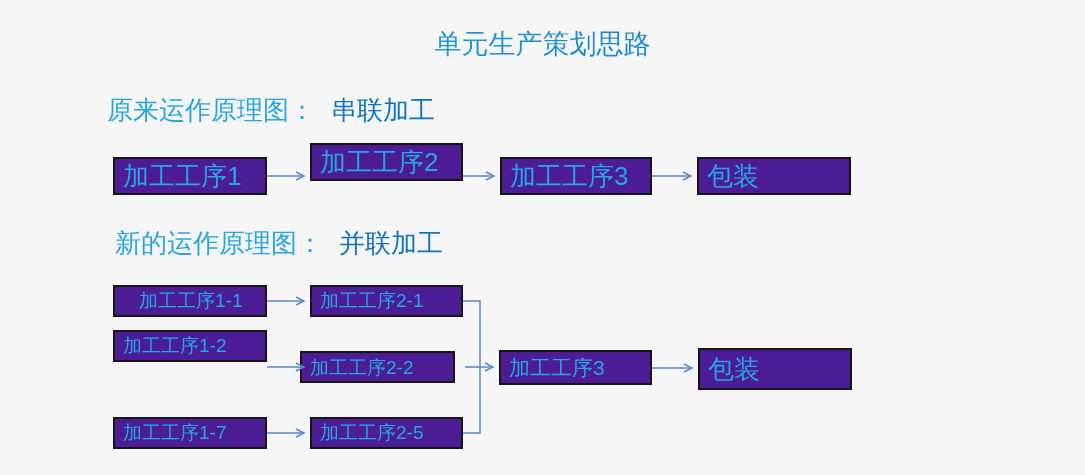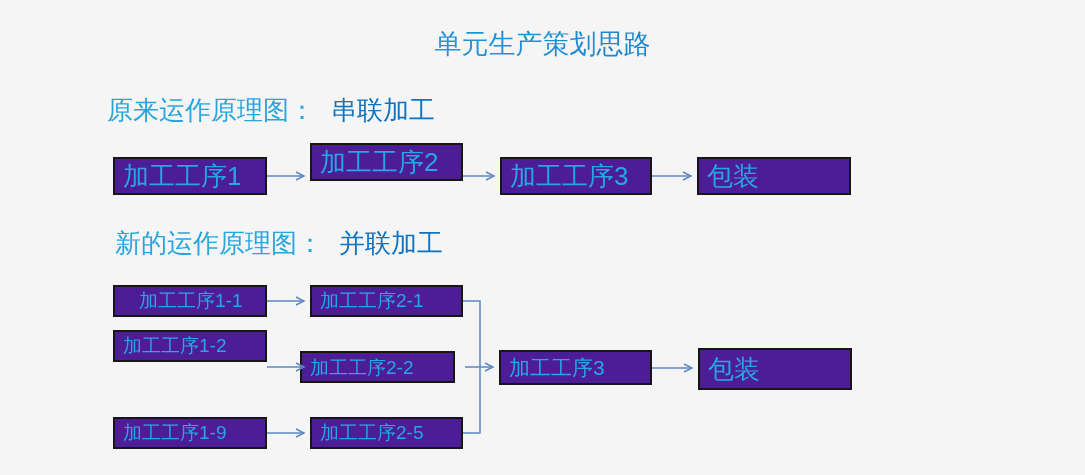--- a/index.html
+++ b/index.html
@@ -99,21 +99,21 @@
   <div class="box fs-small" id="box-p21">
       <span>加工工序2-1</span>
     </div>
   <div class="box fs-small" id="box-p12">
       <span>加工工序1-2</span>
     </div>
   <div class="box fs-small" id="box-p22">
       <span>加工工序2-2</span>
     </div>
   <div class="box fs-small" id="box-p13">
-      <span>加工工序1-9</span>
+      <span>加工工序1-7</span>
     </div>
   <div class="box fs-small" id="box-p23">
       <span>加工工序2-5</span>
     </div>
   <div class="box fs-mid" id="box-p3">
       <span>加工工序3</span>
     </div>
   <div class="box fs-big" id="box-p4">
       <span>包装</span>
     </div>

